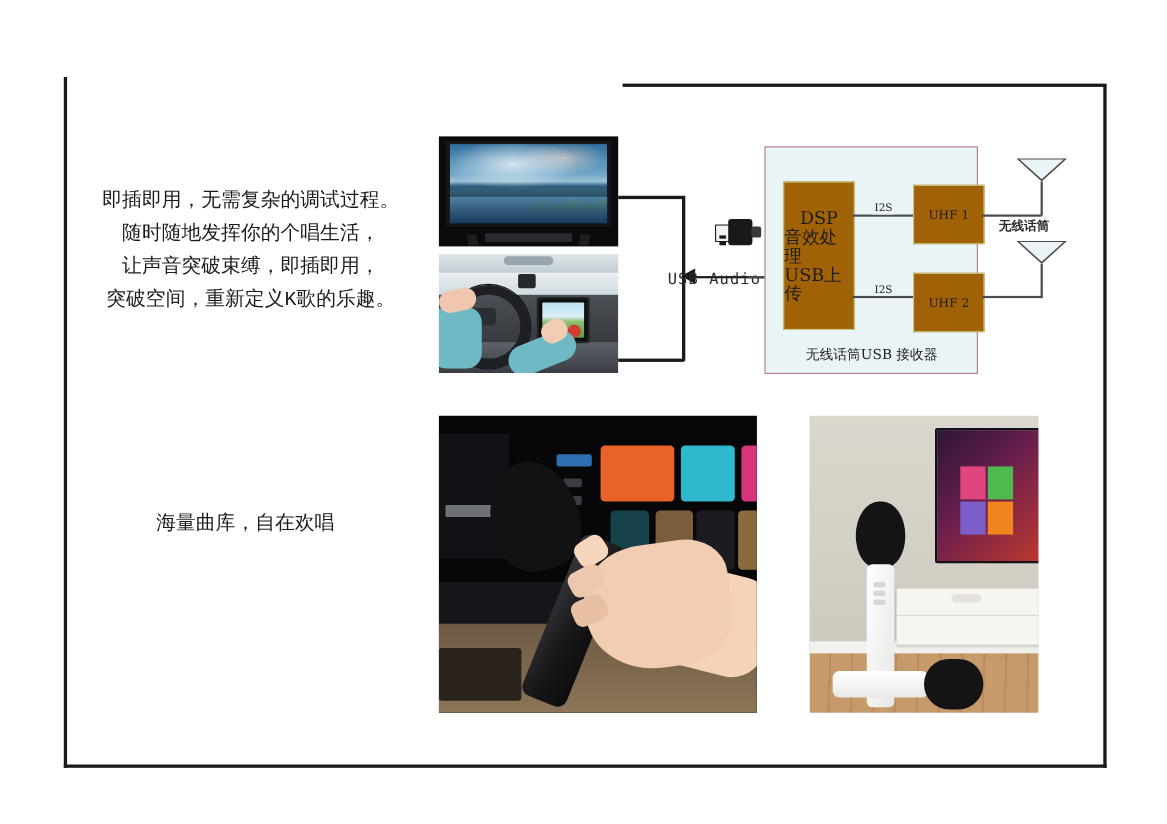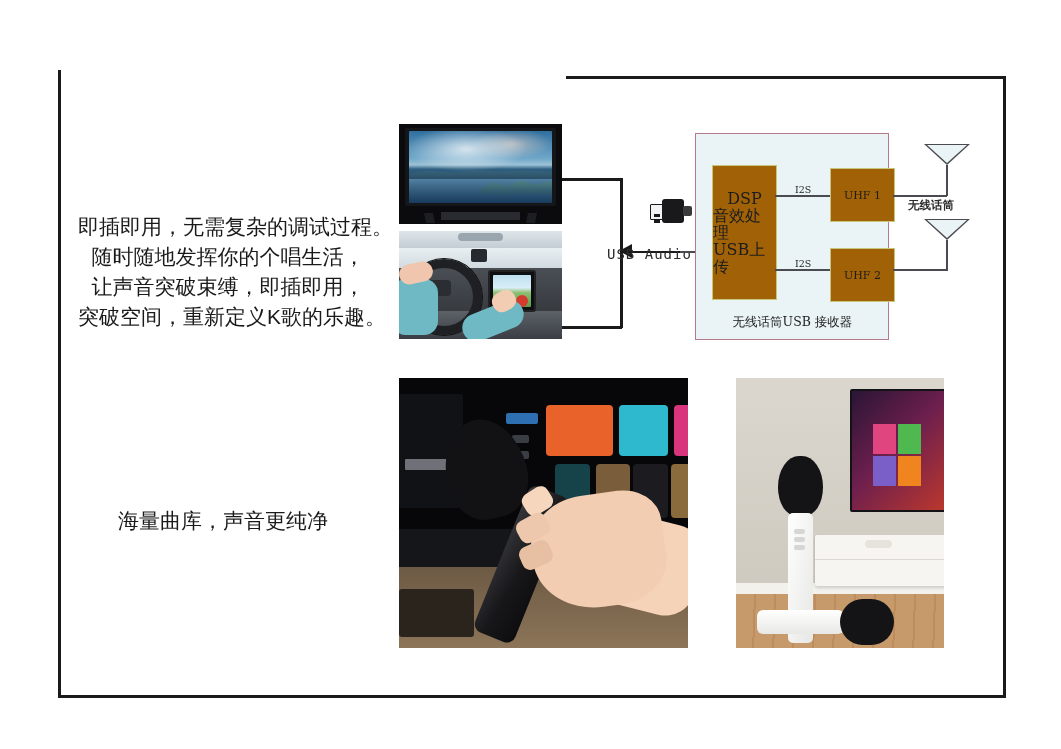--- a/index.html
+++ b/index.html
@@ -22,23 +22,22 @@
   .title{
     position:absolute;left:82px;top:42px;
     font-size:37px;font-weight:bold;color:#e60012;
     letter-spacing:0px;white-space:nowrap;
     font-family:"DejaVu Sans","Liberation Sans",sans-serif;
   }
 
   
   .copy{
     position:absolute;text-align:center;color:#1a1a1a;
-    font-size:21px;line-height:30px;white-space:nowrap;
-    font-family:Liberation Sans, sans-serif;
-    margin-top:44px;
+    font-size:18px;line-height:30px;white-space:nowrap;
+    font-family:Liberation Mono, monospace;
   }
   #copy-top{left:78px;top:168px;width:300px;}
   #copy-bottom{left:78px;top:462px;width:290px;}
 
   
   .photo{position:absolute;overflow:hidden;background:#111;}
 
   
   #photo-tv{left:399px;top:124px;width:163px;height:100px;background:#0b0b0d;}
   .tv-bezel{position:absolute;left:6px;top:4px;right:6px;height:78px;background:#15161a;border-radius:2px;}
@@ -184,21 +183,21 @@
 
 
   <div class="copy" id="copy-top">
     <div>即插即用，无需复杂的调试过程。</div>
     <div>随时随地发挥你的个唱生活，</div>
     <div>让声音突破束缚，即插即用，</div>
     <div>突破空间，重新定义K歌的乐趣。</div>
   </div>
 
   <div class="copy" id="copy-bottom">
-    <div>海量曲库，声音更纯净</div>
+    <div>海量曲库，自在欢唱</div>
   </div>
 
   <div class="photo" id="photo-tv">
     <div class="tv-bezel">
       <div class="tv-screen">
         <div class="tv-hill"></div>
         <div class="tv-green"></div>
         <div class="tv-refl"></div>
       </div>
     </div>

